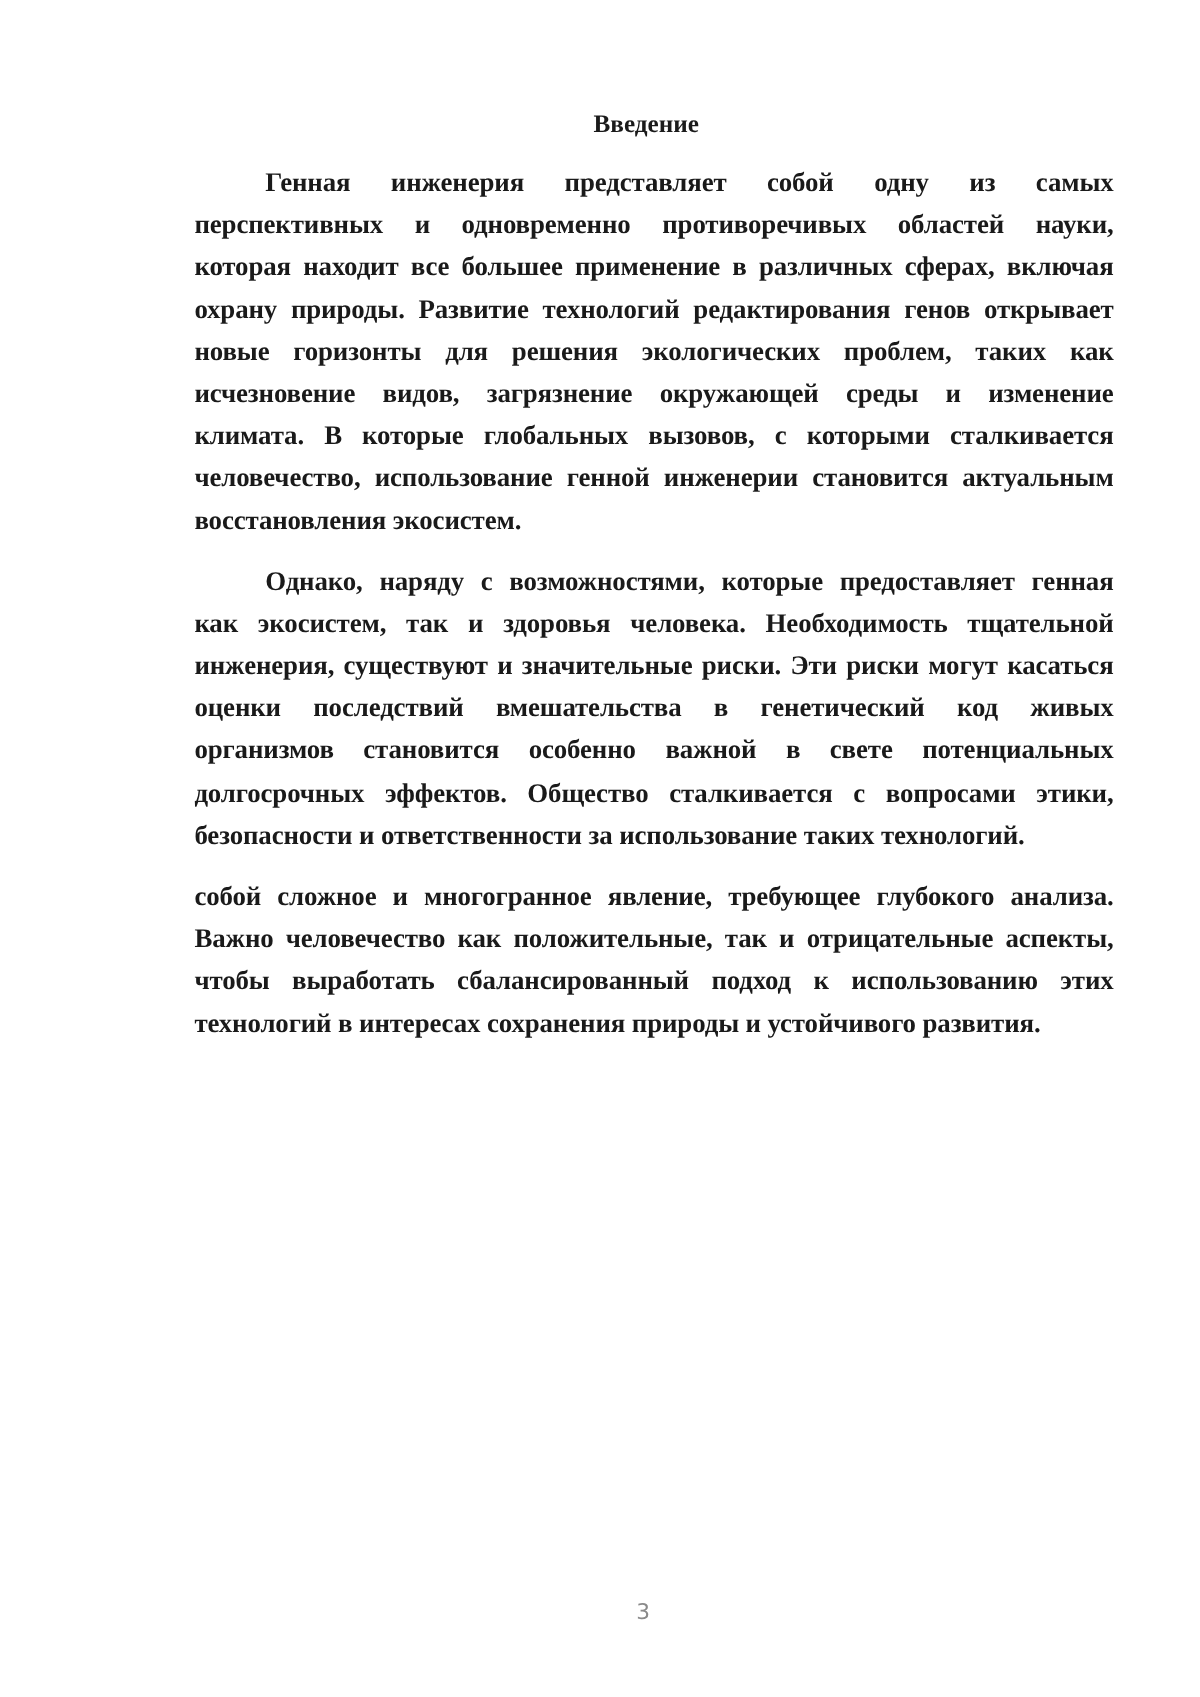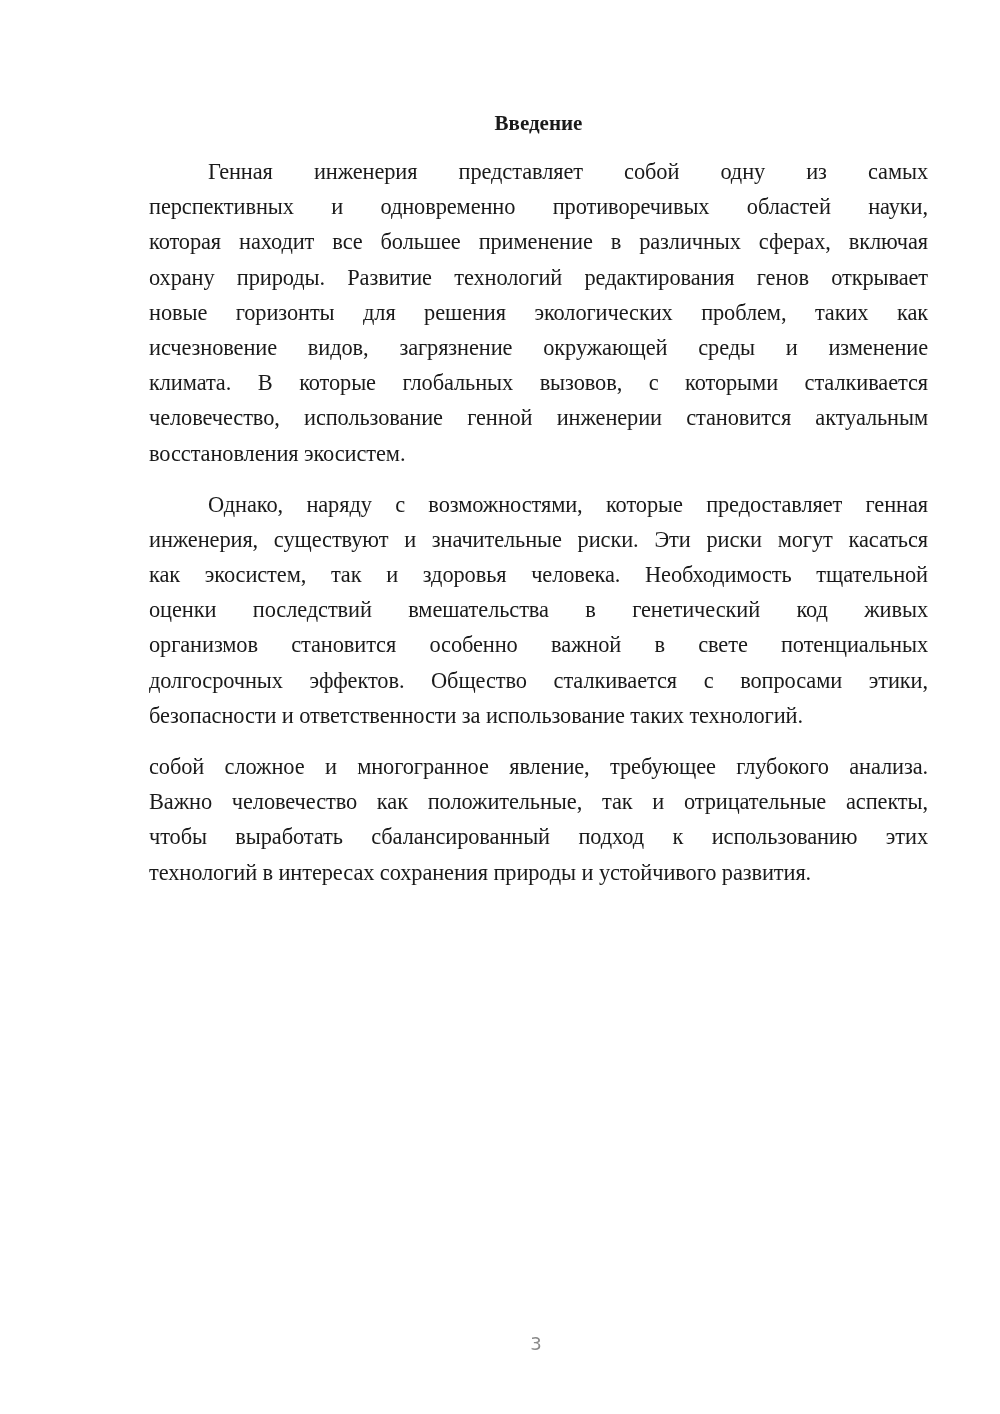--- a/index.html
+++ b/index.html
@@ -11,39 +11,40 @@
     width: 1000px;
     height: 1414px;
     position: relative;
     overflow: hidden;
     font-family: "Liberation Serif", "DejaVu Serif", serif;
     color: #1a1a1a;
   }
   .page {
     position: absolute;
     left: 145px;
-    top: 108px;
+    top: 88px;
     width: 783px;
   }
   .heading {
     text-align: center;
     font-weight: bold;
     font-size: 21px;
     line-height: 30px;
     height: 30px;
     margin: 0 0 16px 0;
     padding-left: 4px;
   }
   .para {
     font-size: 22.4px;
     line-height: 35.2px;
     text-align: justify;
     text-indent: 59px;
-    margin: 0 0 16px 4px;
+    margin: 0 0 16px 17px;
     letter-spacing: -0.1px;
+    font-weight: bold;
   }
   .line {
     display: block;
     text-align: justify;
     text-align-last: justify;
     white-space: nowrap;
     height: 35.2px;
   }
   .line.last {
     text-align-last: left;
@@ -76,22 +77,22 @@
     <span class="line">охрану природы. Развитие технологий редактирования генов открывает</span>
     <span class="line">новые горизонты для решения экологических проблем, таких как</span>
     <span class="line">исчезновение видов, загрязнение окружающей среды и изменение</span>
     <span class="line">климата. В которые глобальных вызовов, с которыми сталкивается</span>
     <span class="line">человечество, использование генной инженерии становится актуальным</span>
     <span class="line last">восстановления экосистем.</span>
   </div>
 
   <div class="para">
     <span class="line first">Однако, наряду с возможностями, которые предоставляет генная</span>
+    <span class="line">как экосистем, так и здоровья человека. Необходимость тщательной</span>
     <span class="line">инженерия, существуют и значительные риски. Эти риски могут касаться</span>
-    <span class="line">как экосистем, так и здоровья человека. Необходимость тщательной</span>
     <span class="line">оценки последствий вмешательства в генетический код живых</span>
     <span class="line">организмов становится особенно важной в свете потенциальных</span>
     <span class="line">долгосрочных эффектов. Общество сталкивается с вопросами этики,</span>
     <span class="line last">безопасности и ответственности за использование таких технологий.</span>
   </div>
 
   <div class="para">
     <span class="line">собой сложное и многогранное явление, требующее глубокого анализа.</span>
     <span class="line">Важно человечество как положительные, так и отрицательные аспекты,</span>
     <span class="line">чтобы выработать сбалансированный подход к использованию этих</span>

